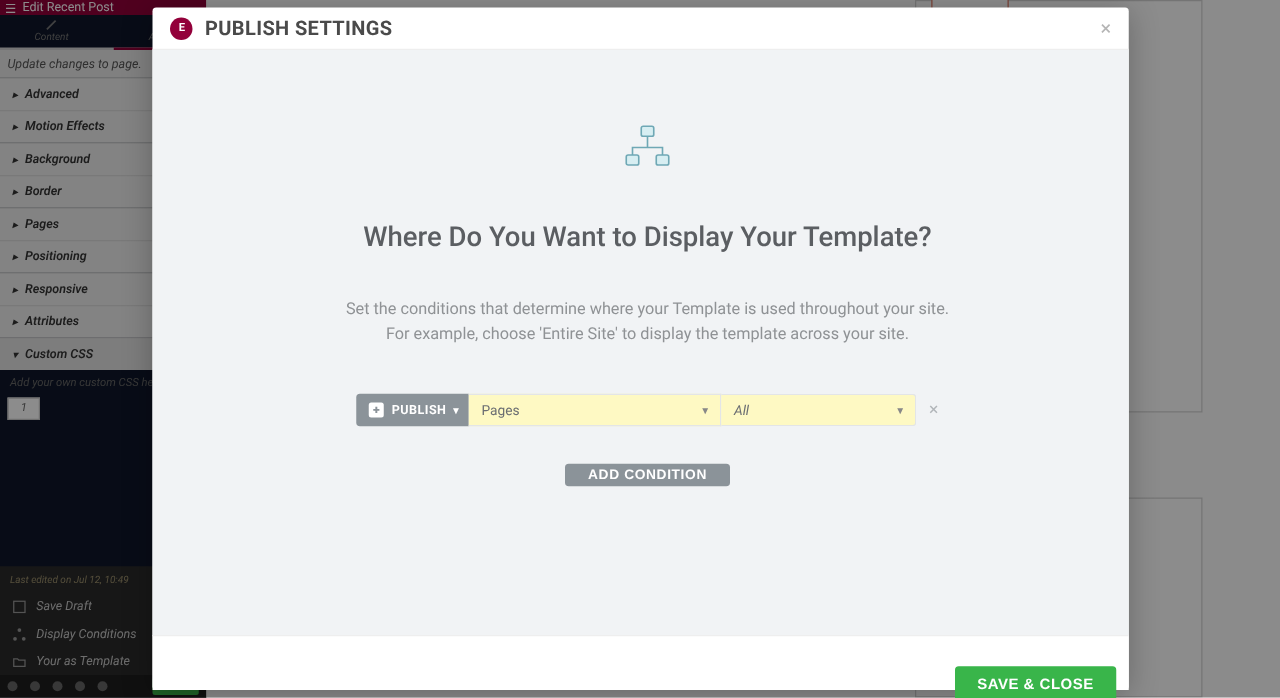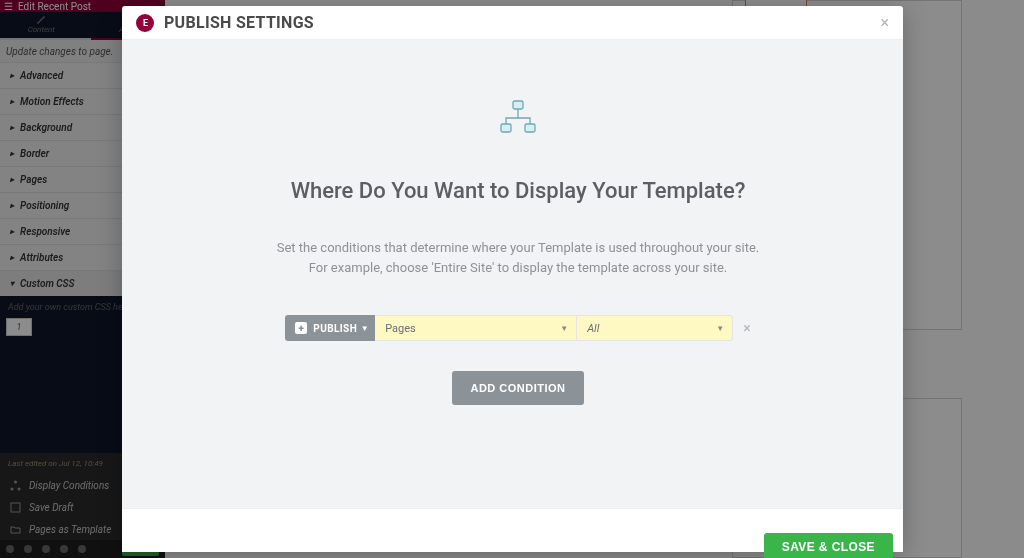--- a/index.html
+++ b/index.html
@@ -51,21 +51,21 @@
   .condition-row { display:flex; align-items:center; gap:0; margin-bottom:30px; }
   .include-chip { background:#8b9399; color:#fff; font-size:10px; font-weight:700; height:26px; display:flex; align-items:center; padding:0 18px 0 10px; border-radius:3px 0 0 3px; letter-spacing:0.4px; position:relative; gap:6px;}
   .include-chip .plus { width:12px; height:12px; background:#fff; color:#8b9399; border-radius:2px; display:flex; align-items:center; justify-content:center; font-size:10px; font-weight:900; }
   .include-chip .chev { position:absolute; right:6px; font-size:8px; }
   .select { background:#fef9c3; height:26px; display:flex; align-items:center; padding:0 10px; font-size:11px; color:#6b6e72; border:1px solid #e3e5e7; position:relative; }
   .select.first { width:202px; border-radius:0; border-left:none; }
   .select.second { width:156px; border-left:none; border-radius:0 3px 3px 0;font-style:italic; }
   .select .chev { position:absolute; right:8px; font-size:8px; color:#888; }
   .remove-x { margin-left:10px; color:#b1b5b9; font-size:14px; cursor:pointer; }
 
-  .add-btn { background:#8b9399; color:#fff; font-size:11px; font-weight:700; letter-spacing:0.5px; height:34px; padding:0 18px; border:none; border-radius:3px; cursor:pointer; }
+  .add-btn { background:#8b9399; color:#fff; font-size:11px; font-weight:700; letter-spacing:0.5px; height:18px; padding:0 18px; border:none; border-radius:3px; cursor:pointer; }
 
   .modal-footer { height:44px; border-top:1px solid #eee; display:flex; align-items:center; justify-content:flex-end; padding:0 10px; background:#fff; }
   .save-btn { background:#39b54a; color:#fff; font-weight:700; font-size:12px; letter-spacing:0.4px; height:28px; padding:0 18px; border:none; border-radius:3px; cursor:pointer;margin-top:32px; }
 </style>
 </head>
 <body>
 
 <div class="bg">
   <div class="bg-topbar">
     <span class="hamburger">☰</span>
@@ -127,37 +127,37 @@
         <span class="caret">▾</span>
         <span>Custom CSS</span>
       </div>
     <div class="bg-custom-hint">Add your own custom CSS here</div>
     <div class="bg-css-num">1</div>
 
     <div class="bg-dark-menu">
       <div class="bg-dark-hint">Last edited on Jul 12, 10:49</div>
       <div class="bg-dark-item">
         <svg width="11" height="11" viewBox="0 0 11 11">
+            <rect x="1" y="1" width="9" height="9" fill="none" stroke="#999" stroke-width="1"></rect>
+          </svg>
+        <span>Save Draft</span>
+      </div>
+      <div class="bg-dark-item">
+        <svg width="11" height="11" viewBox="0 0 11 11">
             <circle cx="5.5" cy="2" r="1.5" fill="#999"></circle>
             <circle cx="2" cy="9" r="1.5" fill="#999"></circle>
             <circle cx="9" cy="9" r="1.5" fill="#999"></circle>
           </svg>
         <span>Display Conditions</span>
       </div>
       <div class="bg-dark-item">
         <svg width="11" height="11" viewBox="0 0 11 11">
-            <rect x="1" y="1" width="9" height="9" fill="none" stroke="#999" stroke-width="1"></rect>
-          </svg>
-        <span>Save Draft</span>
-      </div>
-      <div class="bg-dark-item">
-        <svg width="11" height="11" viewBox="0 0 11 11">
             <path d="M1 3h3l1 1h5v5H1z" fill="none" stroke="#999" stroke-width="1"></path>
           </svg>
-        <span>Pages as Template</span>
+        <span>Your as Template</span>
       </div>
       <div class="bg-bottom-toolbar">
         <span class="dot"></span>
         <span class="dot"></span>
         <span class="dot"></span>
         <span class="dot"></span>
         <span class="dot"></span>
         <span class="publish">PUB</span>
       </div>
     </div>

